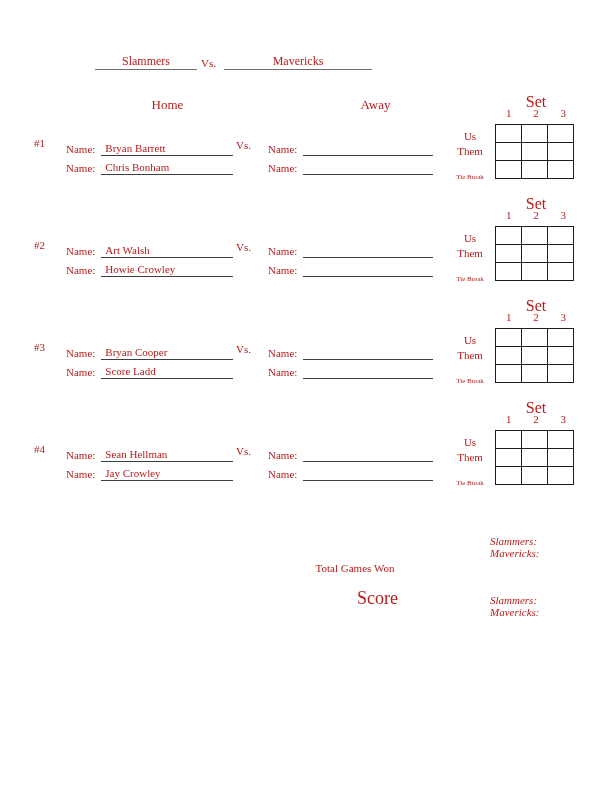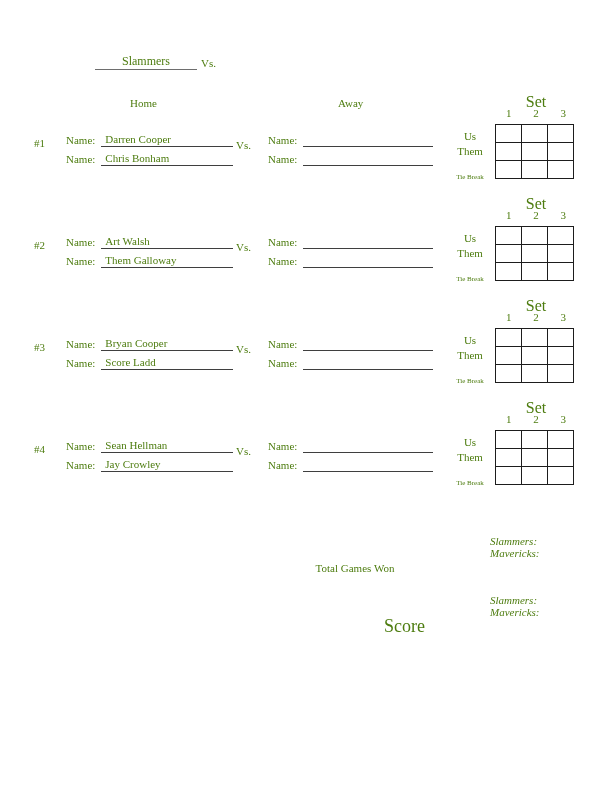--- a/index.html
+++ b/index.html
@@ -1,36 +1,36 @@
 <!DOCTYPE html>
 <html><head>
 <meta charset="utf-8">
 <style>
   html,body { margin:0; padding:0; background:#ffffff; }
   .page {
     position:relative; width:612px; height:676px; background:#ffffff;
-    font-family:"Liberation Serif","DejaVu Serif",serif; color:#4d7c0f;
+    font-family:"Liberation Serif","DejaVu Serif",serif; color:#b91c1c;
     overflow:hidden;
   }
   
   .team-line {
     position:absolute; top:54px; height:15px;
     border-bottom:1.5px solid #6e6e6e; text-align:center;
     font-size:12px; line-height:14px;
   }
   .home-line { left:95px;  width:102px; }
   .away-line { left:224px; width:148px; }
   .hdr-vs { position:absolute; left:201px; top:57px; font-size:11px; }
-  .col-label { position:absolute; top:97px; font-size:11px; text-align:left; width:75px; }
+  .col-label { position:absolute; top:97px; font-size:13px; text-align:center; width:75px; }
   .home-col { left:130px; }
   .away-col { left:338px; }
   
   .match { position:absolute; left:0; width:612px; height:101px; }
   .match-num { position:absolute; left:34px; top:44px; width:26px; font-size:11px; }
-  .nrow { position:absolute; height:14px; display:flex; align-items:flex-end; font-size:11px; }
+  .nrow { position:absolute; height:14px; display:flex; align-items:flex-end; font-size:11px;margin-top:9px; }
   .nrow .nlabel { flex:0 0 auto; padding-right:6px; line-height:13px; }
   .nrow .nfill  { flex:1 1 auto; border-bottom:1.5px solid #3f3f3f; padding-left:4px; line-height:13px; min-height:13px; }
   .nrow.homecol { left:66px;  width:167px; }
   .nrow.awaycol { left:268px; width:165px; }
   .nrow.r1 { top:40px; }
   .nrow.r2 { top:59px; }
   .vs-mid { position:absolute; left:236px; top:46px; font-size:11px; }
   
   .setgrid { position:absolute; left:448px; top:0; width:132px; height:100px; }
   .set-title { position:absolute; left:47px; top:0; width:82px; text-align:center; font-size:16px; }
@@ -42,37 +42,38 @@
   .grid-rowlabel { position:absolute; left:0; width:44px; text-align:center; font-size:11px; }
   .grid-rowlabel.us   { top:37px; }
   .grid-rowlabel.them { top:52px; }
   .grid-rowlabel.tie  { top:80px; font-size:7px;font-family:Liberation Serif, serif; }
   
   .total-label { position:absolute; left:280px; top:540px; width:150px; text-align:center; font-size:11px;margin-top:22px; }
   .teams-block { position:absolute; left:490px; font-size:11px; line-height:11.5px;font-style:italic; }
   .teams-block.games { top:536px; }
   .teams-block.score { top:595px; }
   .teams-block span { display:block; }
-  .score-label { position:absolute; left:330px; top:616px; width:95px; text-align:right; font-size:18px; }
+  .score-label { position:absolute; left:330px; top:588px; width:95px; text-align:center; font-size:18px; }
 </style>
 </head>
 <body>
 
 <div class="page">
 
   <span class="team-line home-line">Slammers</span>
   <span class="hdr-vs">Vs.</span>
+  <span class="team-line away-line">Mavericks</span>
   <span class="col-label home-col">Home</span>
   <span class="col-label away-col">Away</span>
 
   <div class="match" style="top:93px">
     <span class="match-num">#1</span>
     <div class="nrow homecol r1">
       <span class="nlabel">Name:</span>
-      <span class="nfill">Darren Cooper</span>
+      <span class="nfill">Bryan Barrett</span>
     </div>
     <div class="nrow homecol r2">
       <span class="nlabel">Name:</span>
       <span class="nfill">Chris Bonham</span>
     </div>
     <span class="vs-mid">Vs.</span>
     <div class="nrow awaycol r1">
       <span class="nlabel">Name:</span>
       <span class="nfill"></span>
     </div>
@@ -113,21 +114,21 @@
   </div>
 
   <div class="match" style="top:195px">
     <span class="match-num">#2</span>
     <div class="nrow homecol r1">
       <span class="nlabel">Name:</span>
       <span class="nfill">Art Walsh</span>
     </div>
     <div class="nrow homecol r2">
       <span class="nlabel">Name:</span>
-      <span class="nfill">Them Galloway</span>
+      <span class="nfill">Howie Crowley</span>
     </div>
     <span class="vs-mid">Vs.</span>
     <div class="nrow awaycol r1">
       <span class="nlabel">Name:</span>
       <span class="nfill"></span>
     </div>
     <div class="nrow awaycol r2">
       <span class="nlabel">Name:</span>
       <span class="nfill"></span>
     </div>

